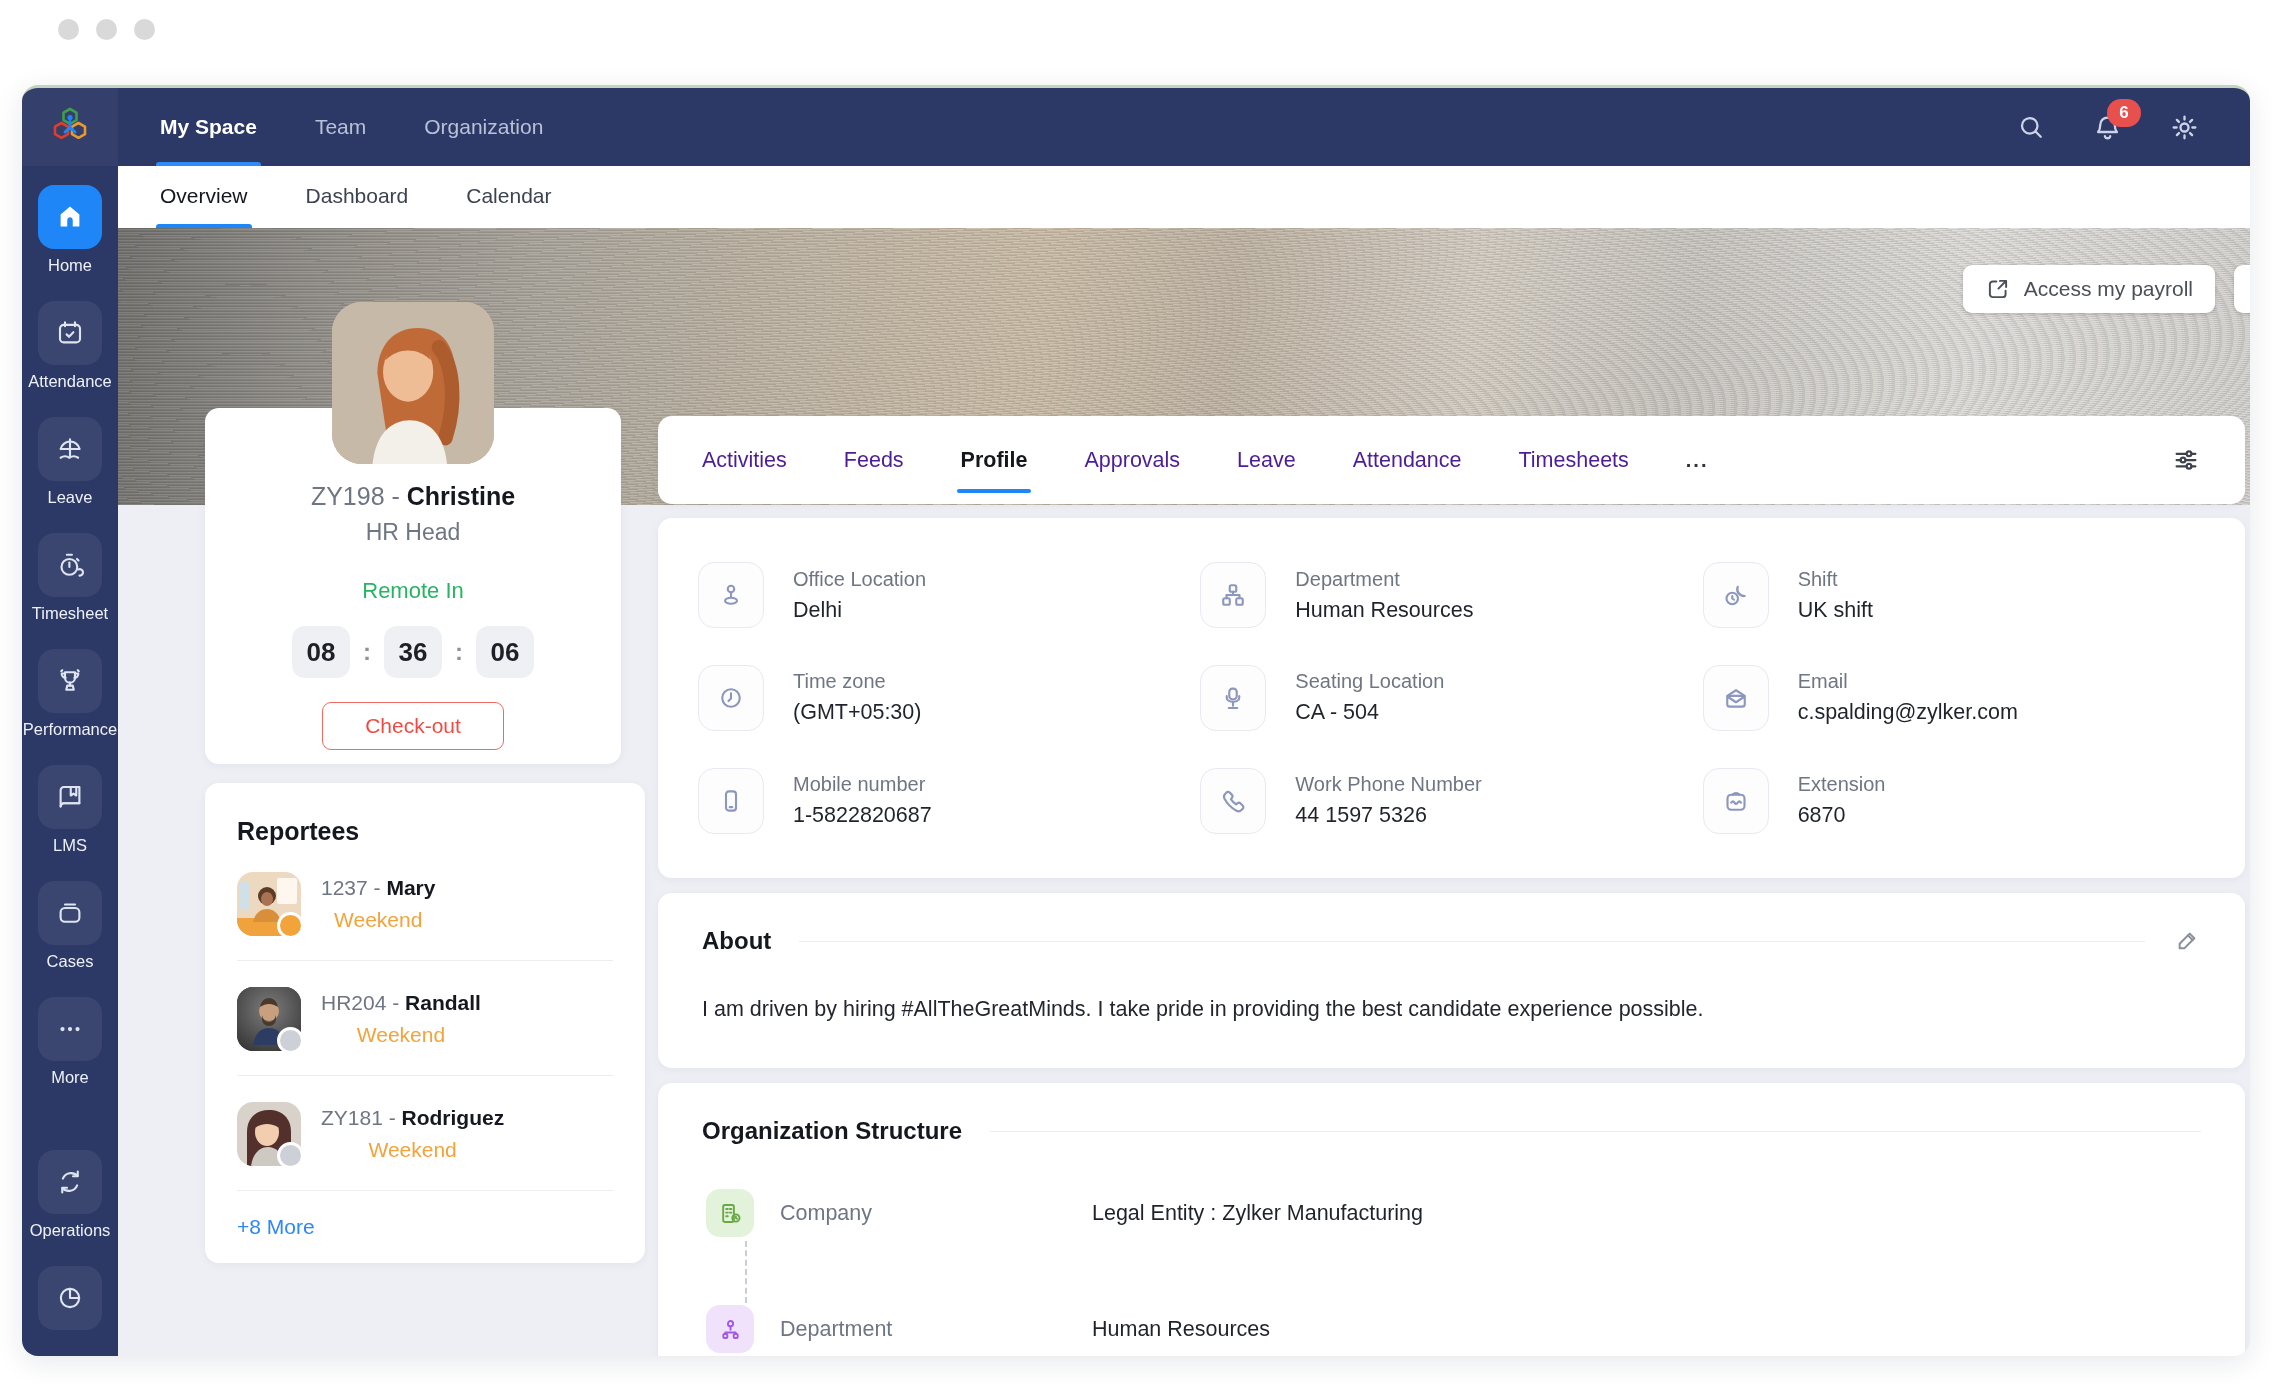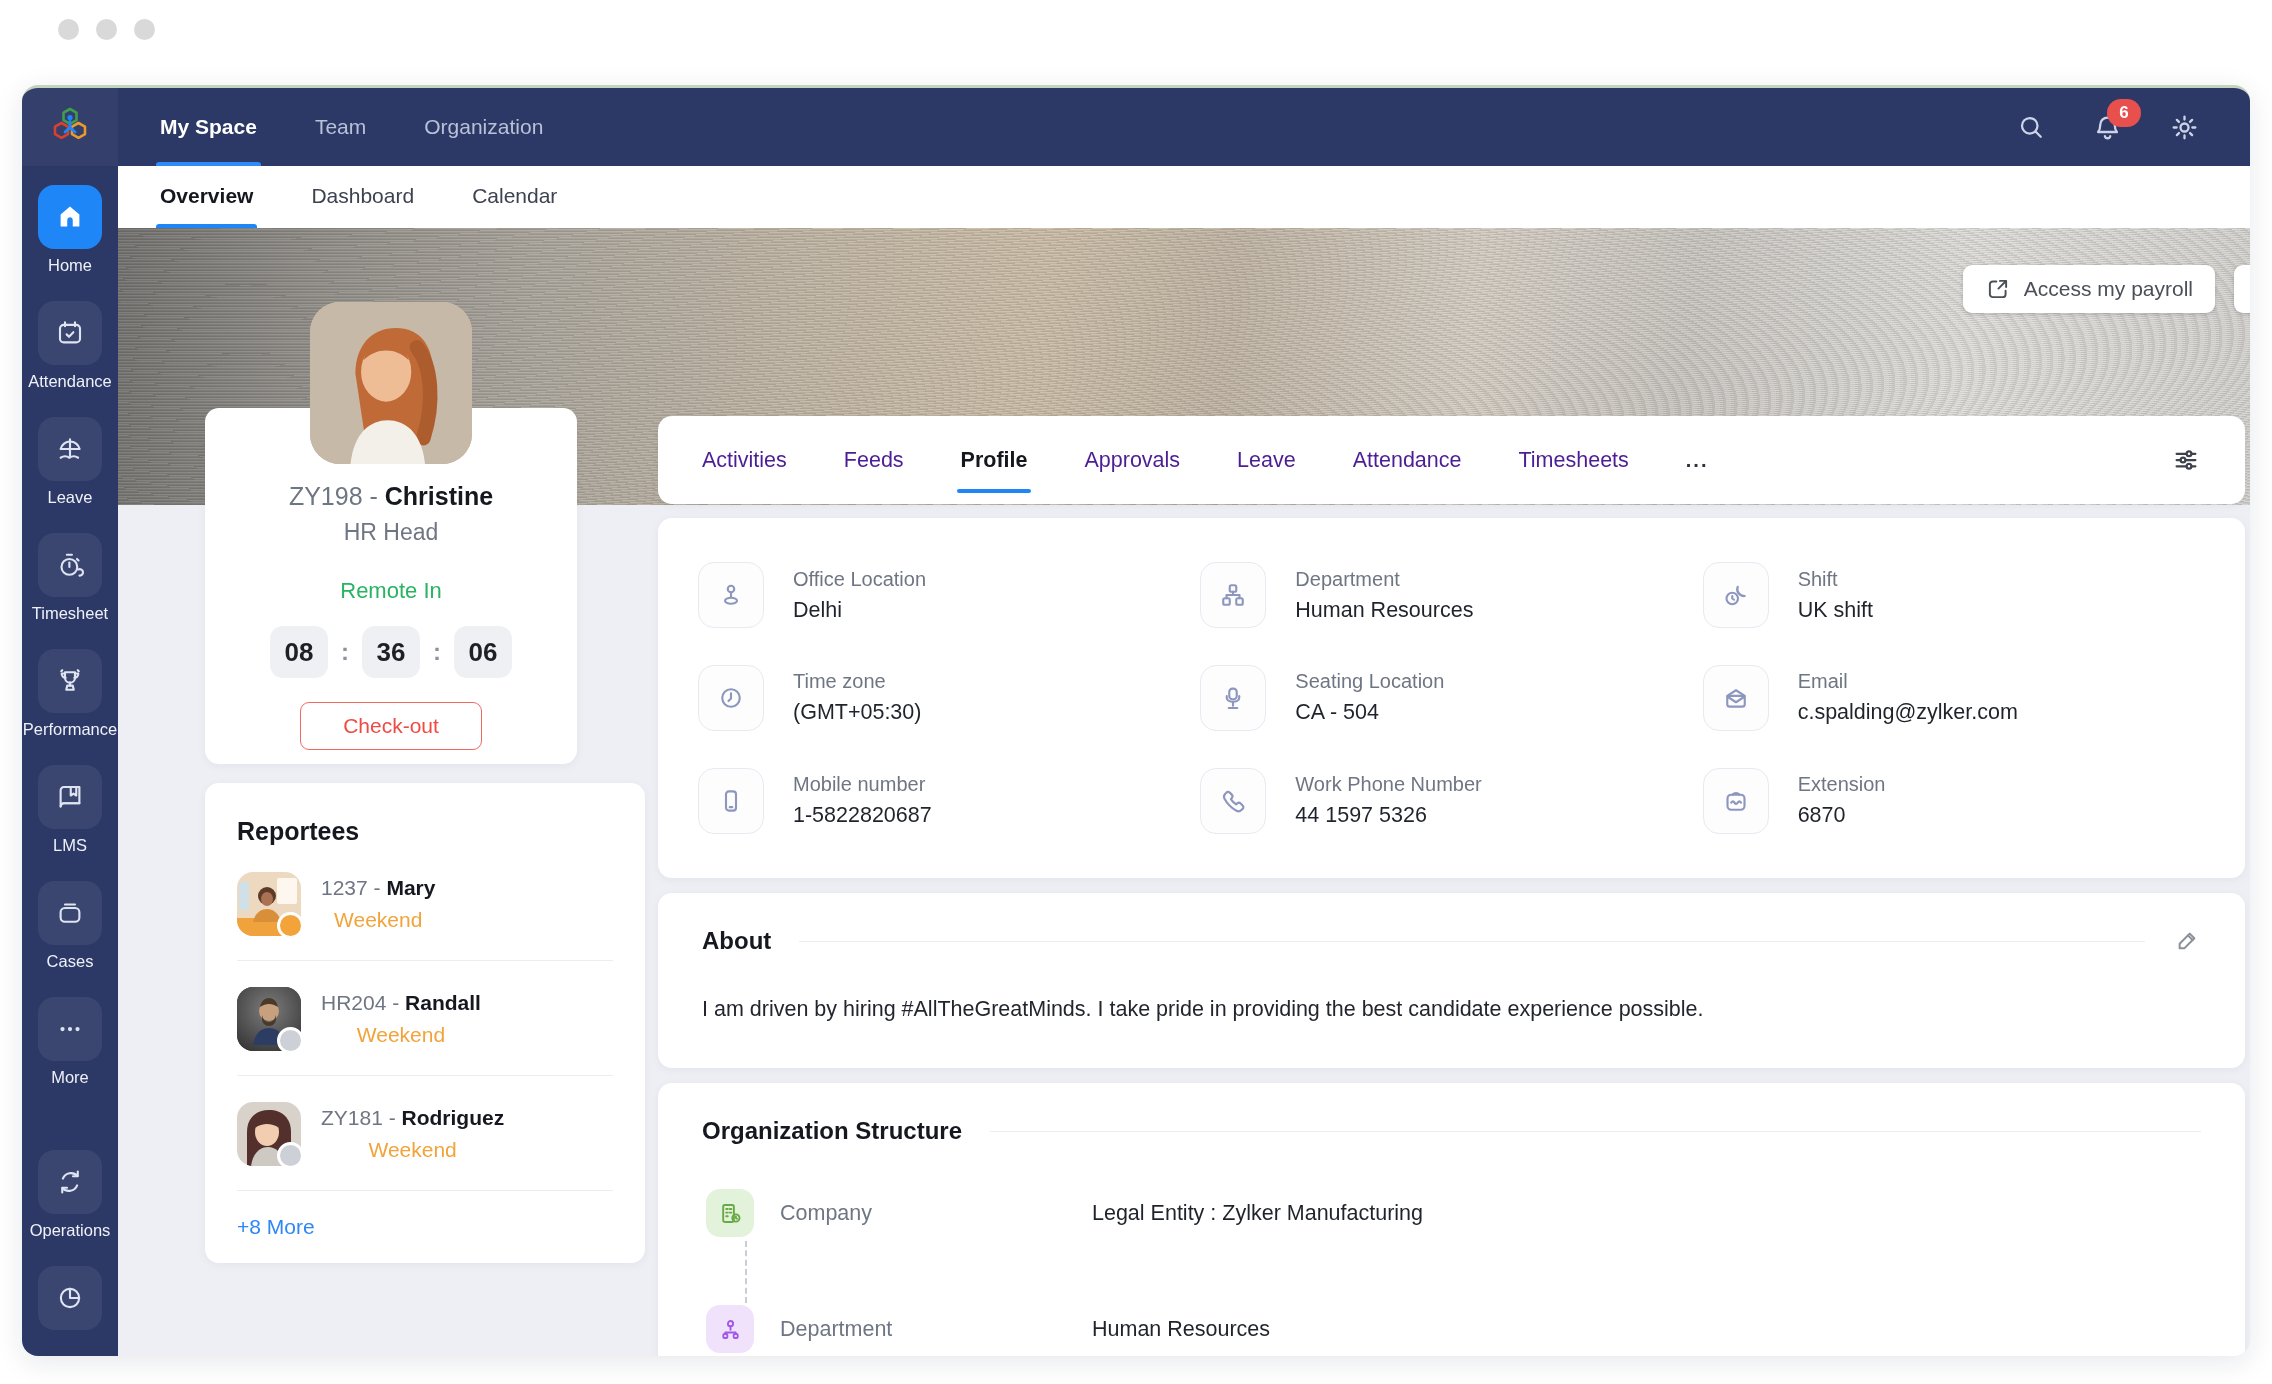--- a/index.html
+++ b/index.html
@@ -32,35 +32,35 @@
   .side-tile{width:64px;height:64px;border-radius:16px;background:#3a466f;display:flex;align-items:center;justify-content:center;color:#dfe4f2;}
   .side-item.active .side-tile{background:#1f86f7;color:#fff;}
   .side-label{margin-top:7px;font-size:16.5px;color:#eef1f8;}
   .side-spacer{height:58px;}
 
   
   .main{position:absolute;left:96px;top:75px;right:0;bottom:0;overflow:hidden;background:#edeff4;}
 
   .subnav{position:absolute;top:0;left:0;right:0;height:65px;background:#fff;display:flex;align-items:stretch;padding-left:42px;gap:58px;z-index:3;}
   .subnav-item{font-size:21px;color:#3c4250;position:relative;display:flex;align-items:center;cursor:pointer;}
-  .subnav-item.active{color:#14171e;font-weight:700;}
+  .subnav-item.active{color:#14171e;font-weight:400;}
   .subnav-item.active::after{content:"";position:absolute;left:-4px;right:-4px;bottom:0;height:4px;background:#1f86f7;border-radius:3px 3px 0 0;}
 
   .banner{position:absolute;top:65px;left:0;right:0;height:277px;
     background:
       repeating-radial-gradient(145% 125% at 6% 140%, rgba(55,53,50,.14) 0 4px, rgba(255,255,255,.10) 4px 9px, rgba(120,114,106,.10) 9px 14px),
       linear-gradient(97deg,#6f6e6c 0%,#8d8a85 9%,#a9a49b 20%,#bfb4a3 32%,#cabca6 43%,#bfb3a3 52%,#d3ccc2 63%,#c8c5c0 73%,#dedcd9 86%,#d3d1ce 100%);}
   .payroll-btn{position:absolute;top:37px;right:35px;height:48px;background:#fff;border-radius:9px;display:flex;align-items:center;gap:13px;
     padding:0 22px;font-size:21px;color:#4a4f58;box-shadow:0 1px 4px rgba(0,0,0,.18);cursor:pointer;border:none;}
   .partial-btn{position:absolute;top:37px;right:-50px;width:66px;height:48px;background:#fff;border-radius:9px;box-shadow:0 1px 4px rgba(0,0,0,.18);}
 
   .card{position:absolute;background:#fff;border-radius:14px;box-shadow:0 2px 10px rgba(25,39,80,.05);}
 
   
-  .profile-card{left:87px;top:245px;width:372px;height:356px;text-align:center;}
+  .profile-card{left:87px;top:245px;width:416px;height:356px;text-align:center;}
   .photo{position:absolute;left:50%;transform:translateX(-50%);top:-106px;width:162px;height:162px;border-radius:30px;overflow:hidden;
     background:linear-gradient(180deg,#cfc3b2,#b3a494);}
   .emp-line{margin-top:74px;font-size:25px;color:#6f7683;}
   .emp-line .emp-name{color:#15181f;font-weight:700;}
   .emp-role{margin-top:8px;font-size:23px;color:#6f7683;}
   .emp-status{margin-top:32px;font-size:22px;color:#28b463;font-weight:500;}
   .timer{margin-top:22px;display:flex;justify-content:center;align-items:center;gap:13px;}
   .t-box{width:58px;height:52px;border-radius:13px;background:#eef0f4;display:flex;align-items:center;justify-content:center;
     font-size:26px;font-weight:700;color:#1d2026;}
   .t-colon{font-size:24px;font-weight:700;color:#8d939e;}

